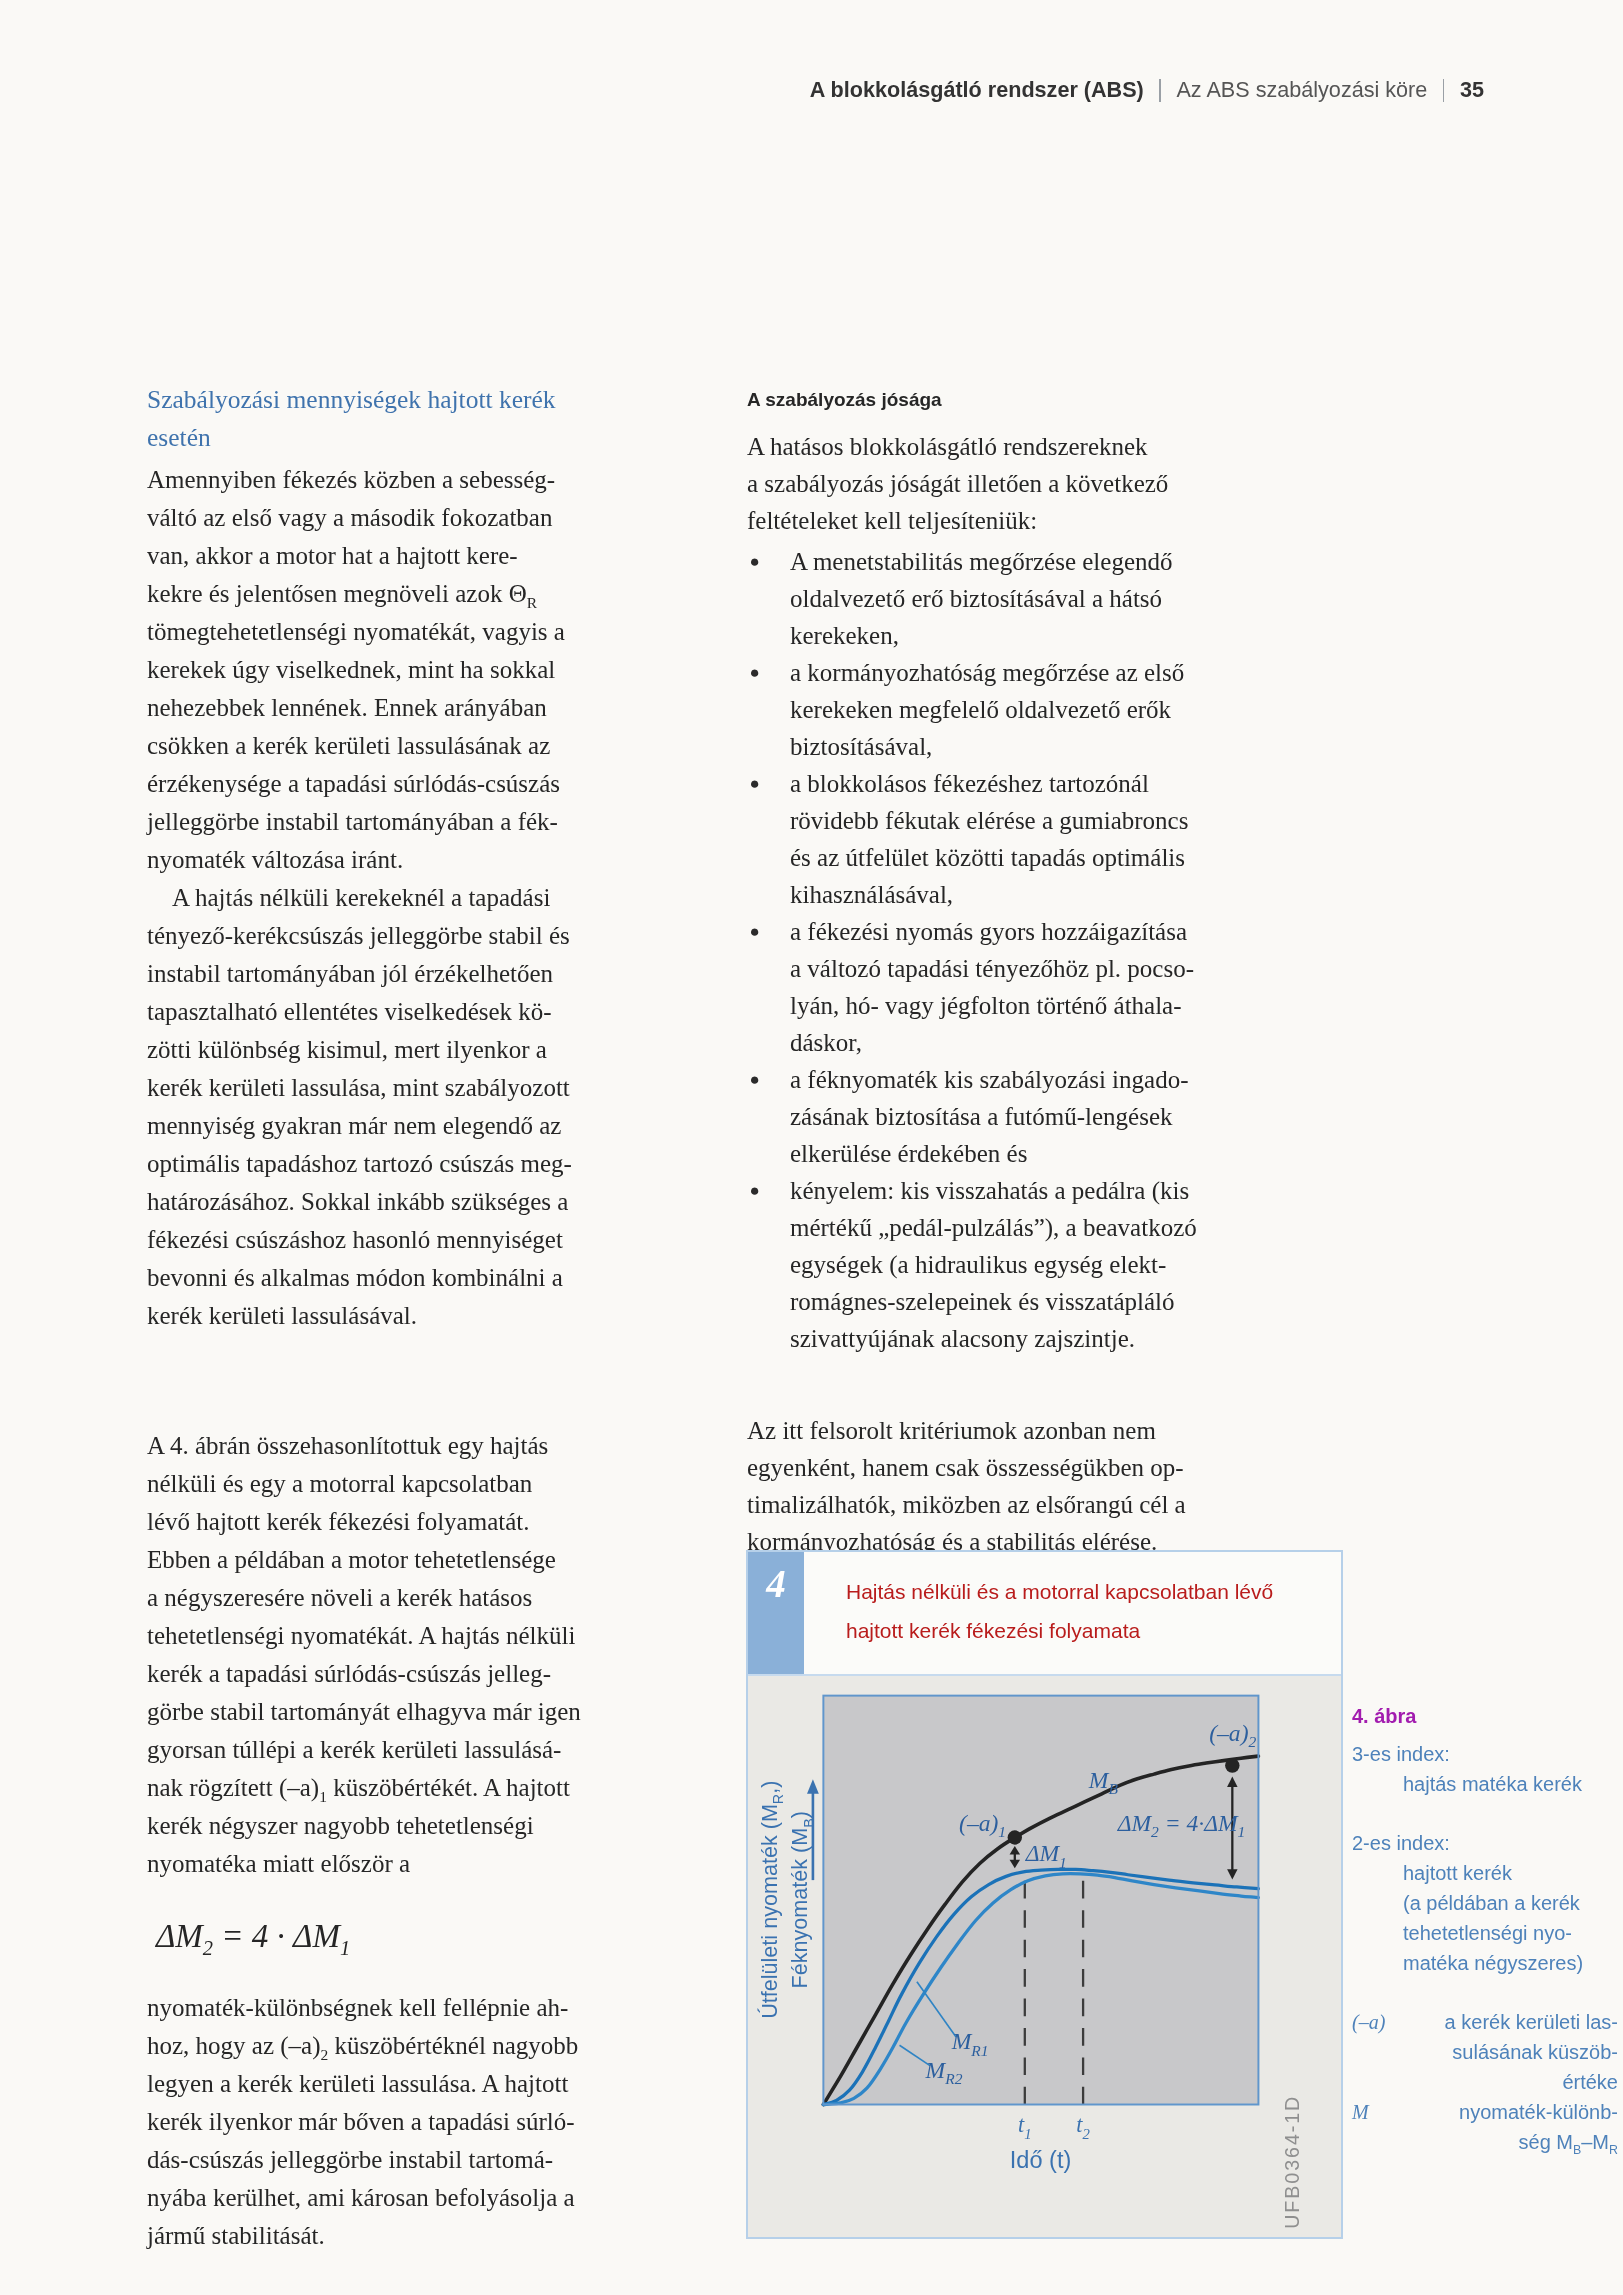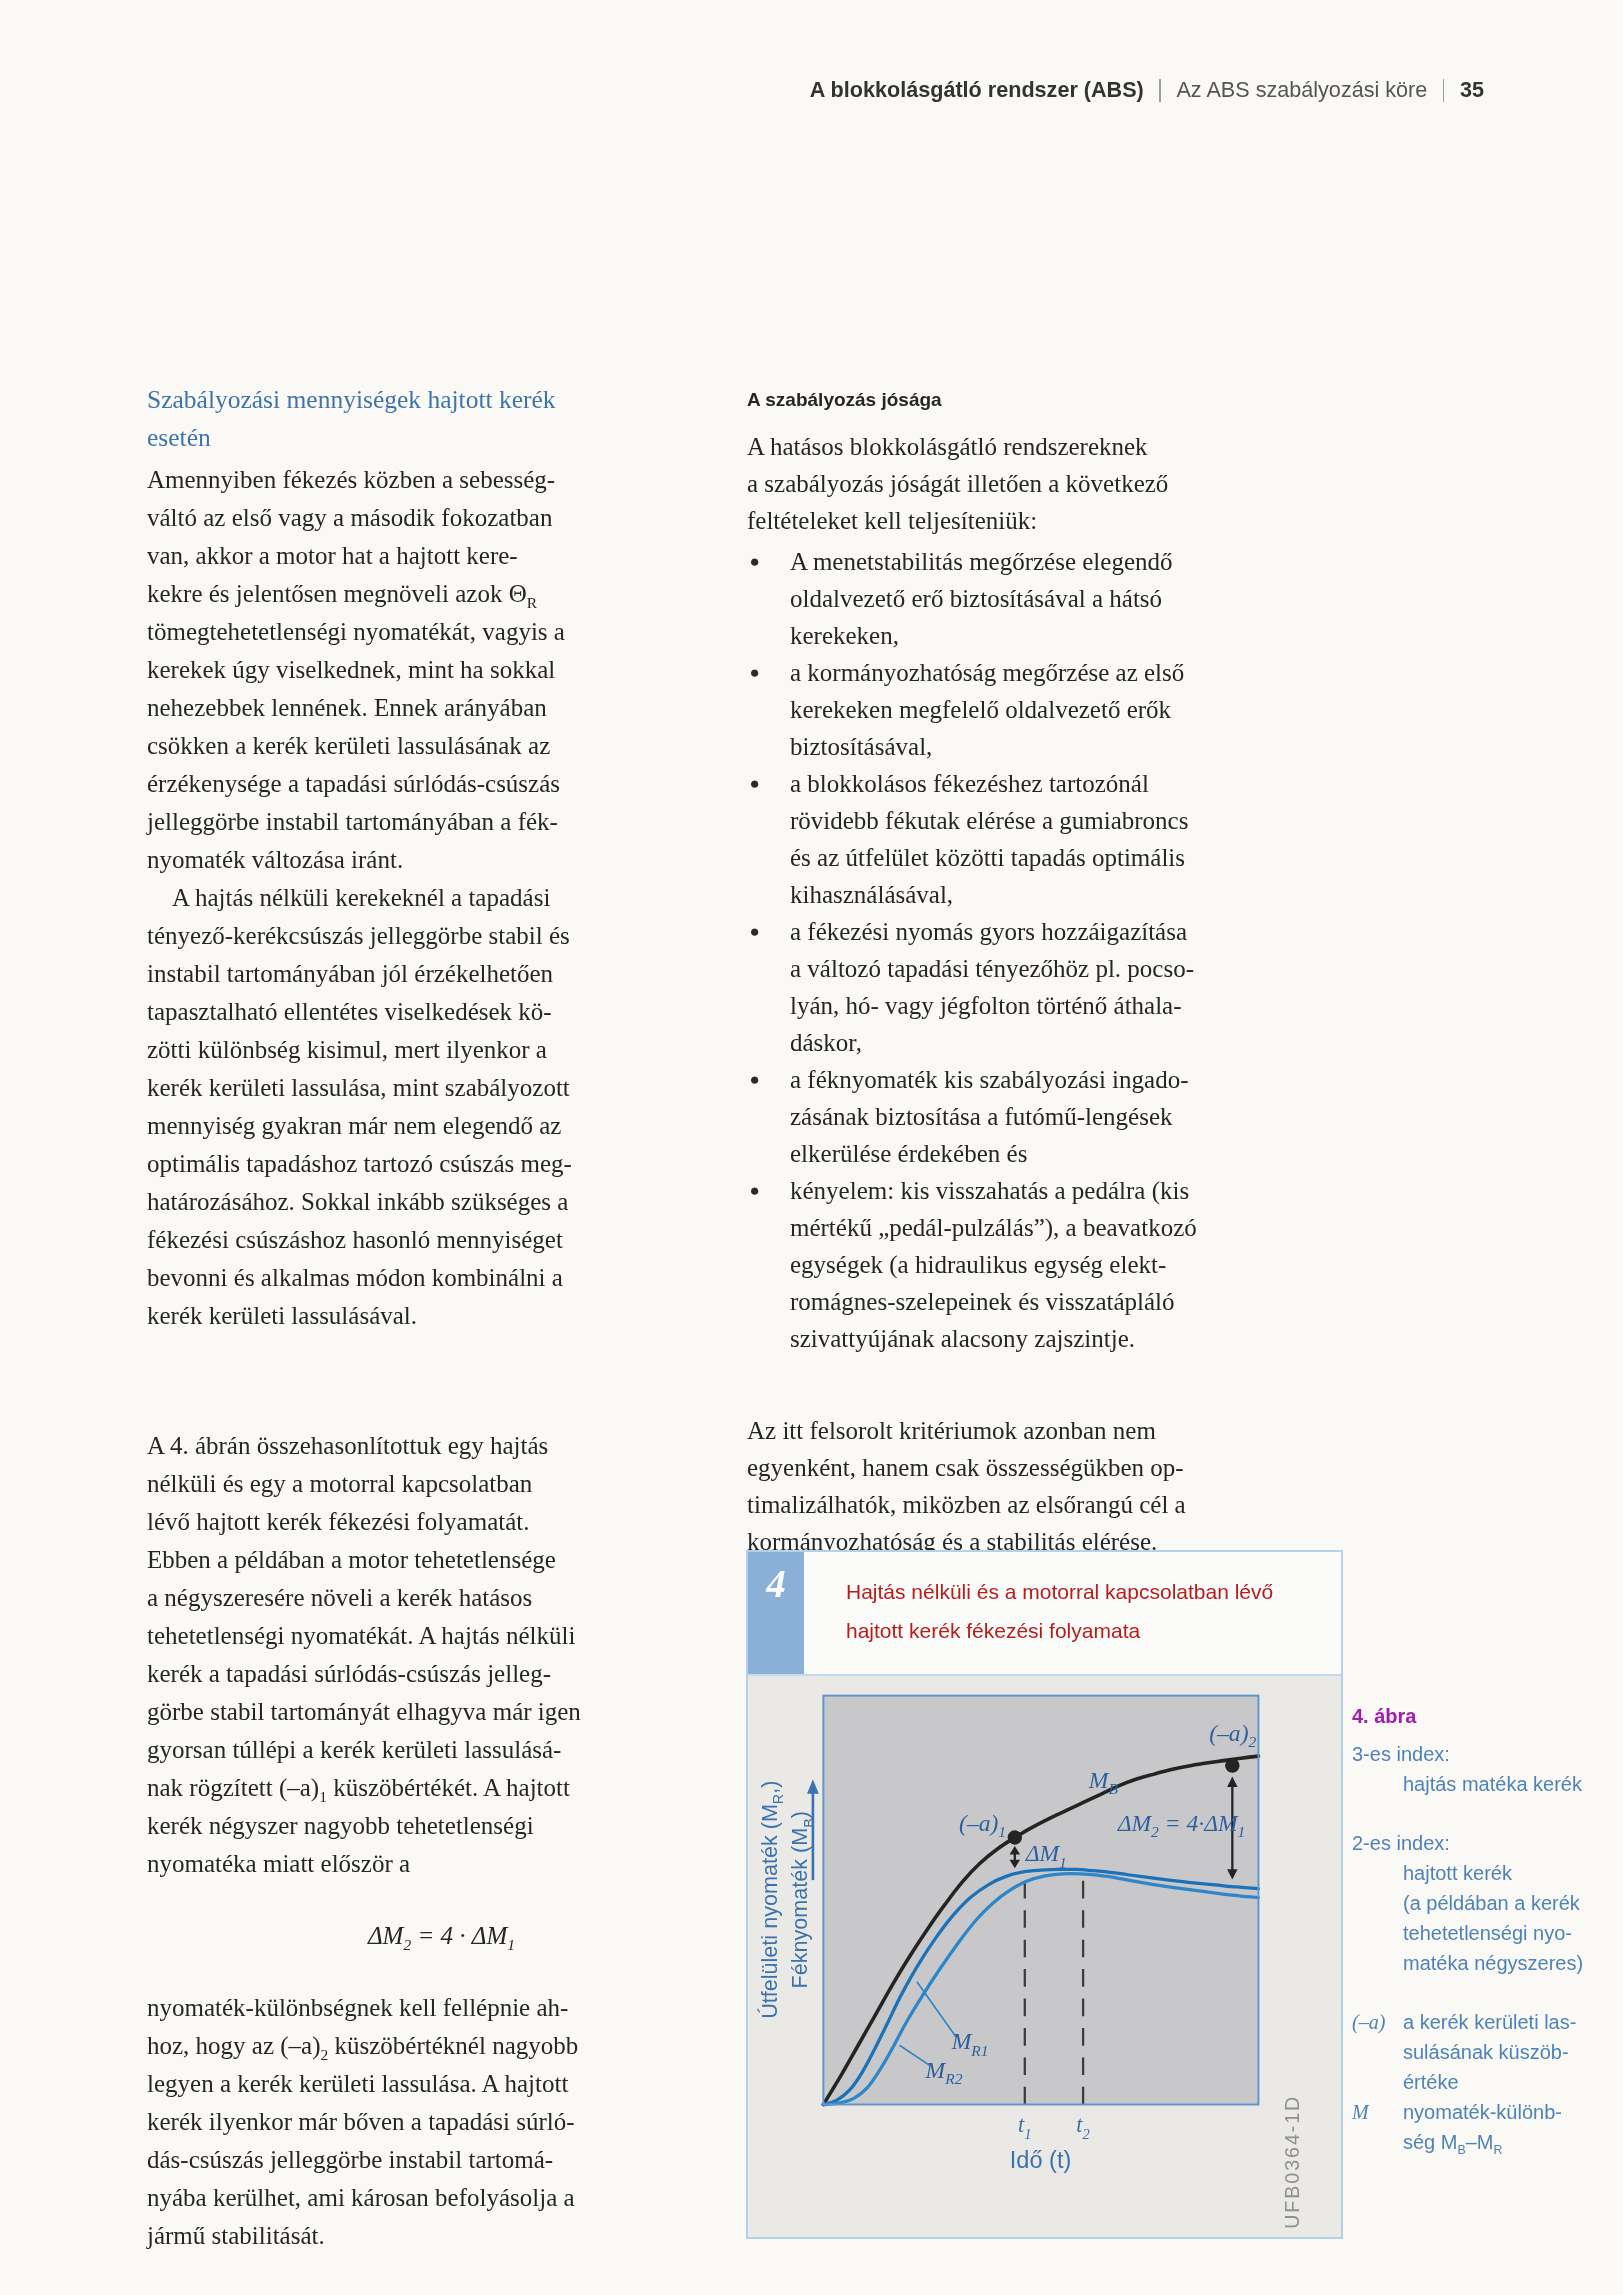--- a/index.html
+++ b/index.html
@@ -16,21 +16,21 @@
   .col{position:absolute;top:381px;font-size:25px;line-height:38px;}
   .col-left{left:147px;width:589px;}
   .col-right{left:747px;width:590px;line-height:37px;}
   .col p{margin:0;}
   .blue-h{margin:0 0 3.9px 0;font-weight:normal;font-size:25.5px;line-height:38px;color:#3f73ad;}
   .bold-h{margin:0 0 9.2px 0;font-family:"Liberation Sans",sans-serif;font-weight:bold;
           font-size:19px;line-height:38px;color:#262626;}
   .indent{text-indent:25px;}
   .gap{margin-top:92px !important;}
   .gap-sm{margin-top:55px !important;}
-  .formula{margin:34px 9px;font-style:italic;font-size:25px;text-align:center;}
+  .formula{margin:34px 9px;font-style:italic;font-size:33px;}
   sub{font-size:62%;line-height:0;}
   ul.blist{list-style:none;margin:3.9px 0 0 0;padding:0;}
   ul.blist li{position:relative;padding-left:43px;margin:0;}
   ul.blist li::before{content:"●";position:absolute;left:2.6px;top:0px;font-size:17px;color:#2b2b2b;}
   
   .figbox{position:absolute;left:746px;top:1550px;width:597px;height:689px;margin:0;
           border:2px solid #b6d0e9;box-sizing:border-box;background:#eae9e5;}
   .fig-head{position:relative;height:122px;background:#fbfbf9;border-bottom:2px solid #c6daee;}
   .fig-badge{position:absolute;left:0;top:0;width:56px;height:122px;background:#8ab0d8;
              color:#fff;font-style:italic;font-weight:bold;font-size:39px;text-align:center;
@@ -39,21 +39,21 @@
              font-size:21px;line-height:39px;color:#b91c1c;}
   .fig-body{position:relative;height:560px;}
   
   .margin-notes{position:absolute;left:1352px;top:1701px;width:266px;
                 font-family:"Liberation Sans",sans-serif;font-size:20px;line-height:30px;color:#4e82ba;}
   .mn-title{font-weight:bold;color:#a21caf;margin-bottom:7.9px;}
   .mn-ind{padding-left:51px;}
   .mn-sp{height:29px;}
   .mn-hang{display:flex;}
   .mn-term{width:51px;flex:0 0 51px;font-family:"Liberation Serif",serif;font-style:italic;}
-  .mn-def{flex:1;}
+  .mn-def{flex:1;text-align:right;}
 </style>
 </head>
 <body>
 
 <div class="page">
 
   <header class="pagehead">
     <span class="ph-bold">A blokkolásgátló rendszer (ABS)</span><span class="ph-sep"></span><span class="ph-reg">Az ABS szabályozási köre</span><span class="ph-sep"></span><span class="ph-bold">35</span>
   </header>
 

